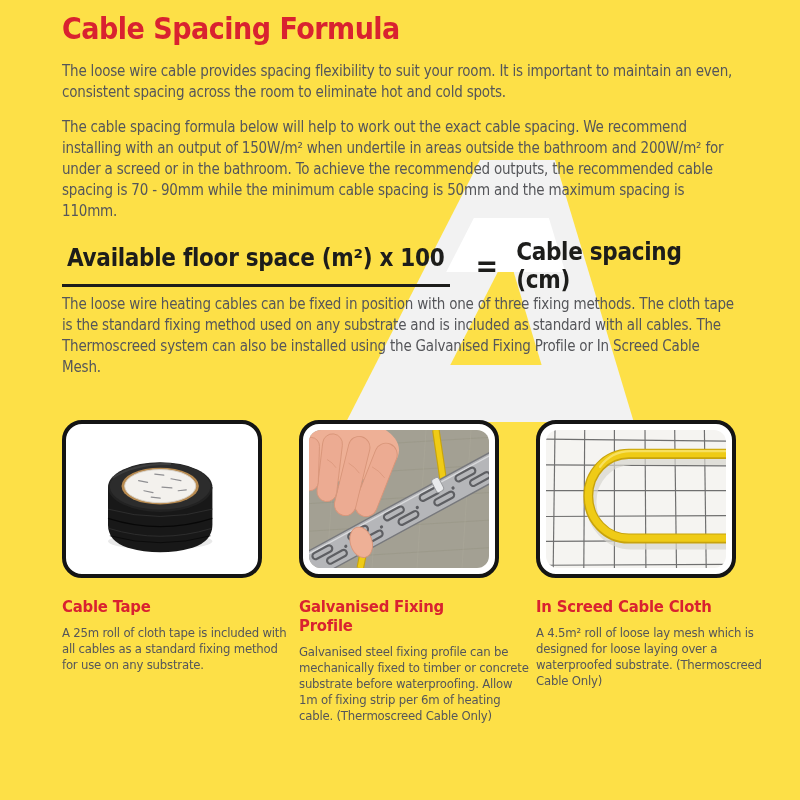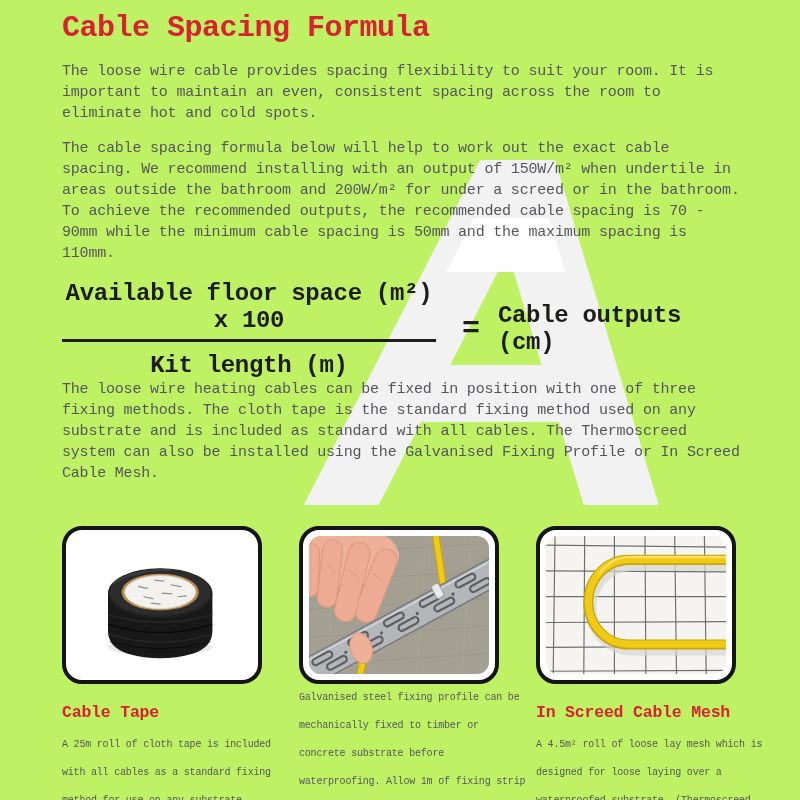--- a/index.html
+++ b/index.html
@@ -4,23 +4,22 @@
 <style>
   * { margin:0; padding:0; box-sizing:border-box; }
   html,body { width:800px; height:800px; background:#ffffff; }
   body {
     font-family: "DejaVu Sans", "Liberation Sans", sans-serif;
     font-stretch: condensed;
     -webkit-font-smoothing: antialiased;
   }
   .page {
     position:relative; width:800px; height:800px;
-    background:#bef264; overflow:hidden;
+    background:#fde047; overflow:hidden;
     padding:13px 60px 0 62px;
-    font-family:Liberation Mono, monospace;
   }
   .watermark {
     position:absolute; left:195px; top:160px;
     width:560px; height:345px; z-index:0; pointer-events:none;
   }
   .content { position:relative; z-index:1; }
 
   h1.section-title {
     font-size:30px; font-weight:700; letter-spacing:-0.5px;
     color:#d92230; margin:0 0 16px 0; line-height:1.05;
@@ -31,21 +30,21 @@
   }
 
   
   .formula-row {
     display:flex; align-items:center;
     margin:16px 0 0 0; color:#1d1d1b;
   }
   .fraction { width:392px; text-align:center; }
   .fraction .numerator {
     font-size:24px; font-weight:700; letter-spacing:-0.3px;
-    padding-bottom:5px;
+    padding-bottom:12px;
   }
   .fraction .frac-line { border-top:3px solid #1d1d1b; height:0; }
   .fraction .denominator {
     font-size:24px; font-weight:700; letter-spacing:-0.3px;
     padding-top:10px;
   }
   .equals-sign { font-size:30px; font-weight:700; margin:0 18px 0 26px; }
   .formula-result { font-size:24px; font-weight:700; letter-spacing:-0.3px; }
 
   .section-2-title { margin-top:36px !important; }
@@ -62,21 +61,21 @@
   }
   .photo-frame svg {
     display:block; width:100%; height:100%;
     border-radius:12px;
   }
   .card h3.card-title {
     font-size:16.5px; font-weight:700; color:#d92230;
     margin:19px 0 9px 0; letter-spacing:-0.2px;
   }
   .card p.card-text {
-    font-size:10px; line-height:28px; letter-spacing:-0.2px;
+    font-size:13px; line-height:16px; letter-spacing:-0.2px;
     color:#55565a; width:230px;
   }
 </style>
 </head>
 <body>
 
 <div class="page">
 
   <svg class="watermark" viewBox="0 0 560 345" aria-hidden="true">
     <g fill="#f2f2f2" transform="skewX(-6) translate(30,0)">
@@ -92,24 +91,23 @@
     <section>
       <h1 class="section-title">Cable Spacing Formula</h1>
       <p class="body-text">The loose wire cable provides spacing flexibility to suit your room. It is important to maintain an even, consistent spacing across the room to eliminate hot and cold spots.</p>
       <p class="body-text">The cable spacing formula below will help to work out the exact cable spacing. We recommend installing with an output of 150W/m² when undertile in areas outside the bathroom and 200W/m² for under a screed or in the bathroom. To achieve the recommended outputs, the recommended cable spacing is 70 - 90mm while the minimum cable spacing is 50mm and the maximum spacing is 110mm.</p>
     </section>
 
     <div class="formula-row">
       <div class="fraction">
         <div class="numerator">Available floor space (m²) x 100</div>
         <div class="frac-line"></div>
-        <div class="denominator">Kit length (m)</div>
       </div>
       <div class="equals-sign">=</div>
-      <div class="formula-result">Cable outputs (cm)</div>
+      <div class="formula-result">Cable spacing (cm)</div>
     </div>
 
     <section>
       <p class="body-text">The loose wire heating cables can be fixed in position with one of three fixing methods. The cloth tape is the standard fixing method used on any substrate and is included as standard with all cables. The Thermoscreed system can also be installed using the Galvanised Fixing Profile or In Screed Cable Mesh.</p>
     </section>
 
     <div class="cards">
 
       <div class="card">
         <div class="photo-frame">
@@ -209,20 +207,21 @@
               <ellipse cx="58" cy="122" rx="12" ry="17" fill="#eeb096" stroke="#d89579" stroke-width="1" transform="rotate(-18 58 122)"></ellipse>
 
               <g stroke="#d89579" stroke-width="1" fill="none" opacity="0.8">
                 <path d="M70,40 q8,4 14,12"></path>
                 <path d="M44,36 q7,4 12,11"></path>
                 <path d="M20,32 q6,3 10,9"></path>
               </g>
             </g>
           </svg>
         </div>
+        <h3 class="card-title">Galvanised Fixing Profile</h3>
         <p class="card-text">Galvanised steel fixing profile can be mechanically fixed to timber or concrete substrate before waterproofing. Allow 1m of fixing strip per 6m of heating cable. (Thermoscreed Cable Only)</p>
       </div>
 
       <div class="card">
         <div class="photo-frame">
           <svg viewBox="0 0 200 150" preserveAspectRatio="none" aria-hidden="true">
             <rect width="200" height="150" fill="#f5f4f1"></rect>
 
             <g stroke="#6f6f6f" stroke-width="1.3">
               <line x1="10" y1="0" x2="8" y2="150"></line>
@@ -239,19 +238,19 @@
               <line x1="0" y1="147" x2="200" y2="146"></line>
             </g>
 
             <path d="M200,28 H92 A45,46 0 0 0 92,120 H200" fill="none" stroke="#d7d5cf" stroke-width="12" opacity="0.7" transform="translate(3,4)"></path>
 
             <path d="M200,26 H92 A45,46 0 0 0 92,118 H200" fill="none" stroke="#c7a30d" stroke-width="11" stroke-linecap="round"></path>
             <path d="M200,25.5 H92 A45,46 0 0 0 92,117.5 H200" fill="none" stroke="#efcb16" stroke-width="8" stroke-linecap="round"></path>
             <path d="M200,23 H94 A43,44 0 0 0 60,40" fill="none" stroke="#f7e268" stroke-width="2.5" stroke-linecap="round" opacity="0.9"></path>
           </svg>
         </div>
-        <h3 class="card-title">In Screed Cable Mesh</h3>
+        <h3 class="card-title">In Screed Cable Cloth</h3>
         <p class="card-text">A 4.5m² roll of loose lay mesh which is designed for loose laying over a waterproofed substrate. (Thermoscreed Cable Only)</p>
       </div>
 
     </div>
   </div>
 </div>
 
 </body></html>

